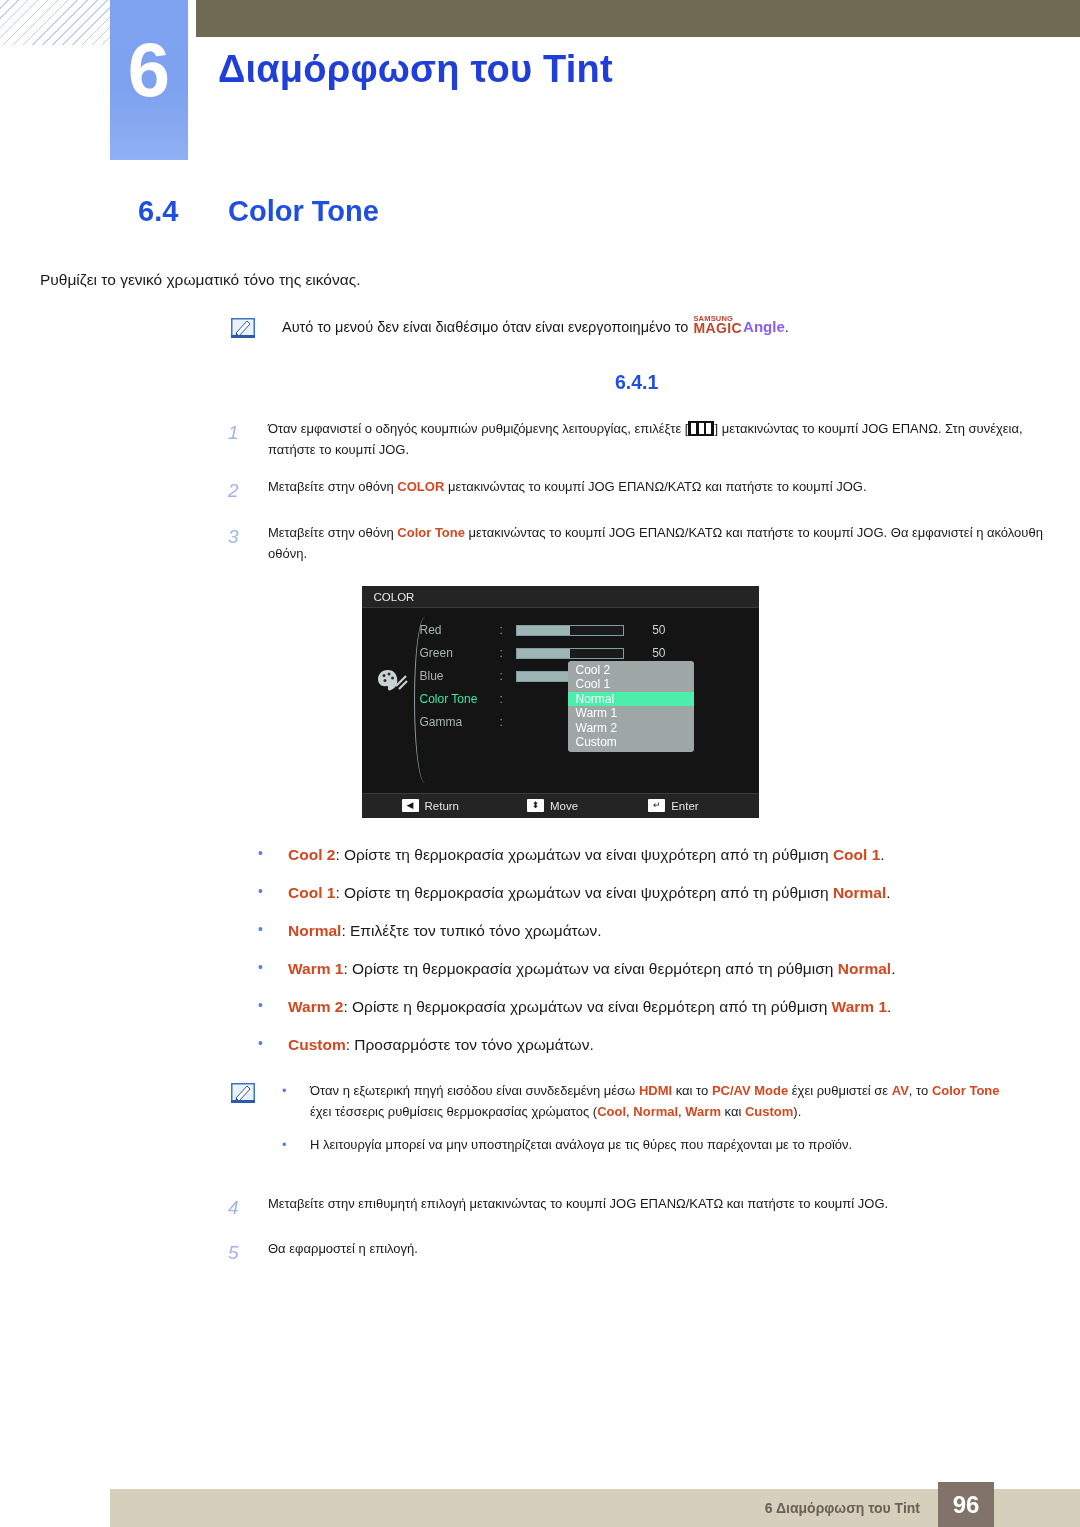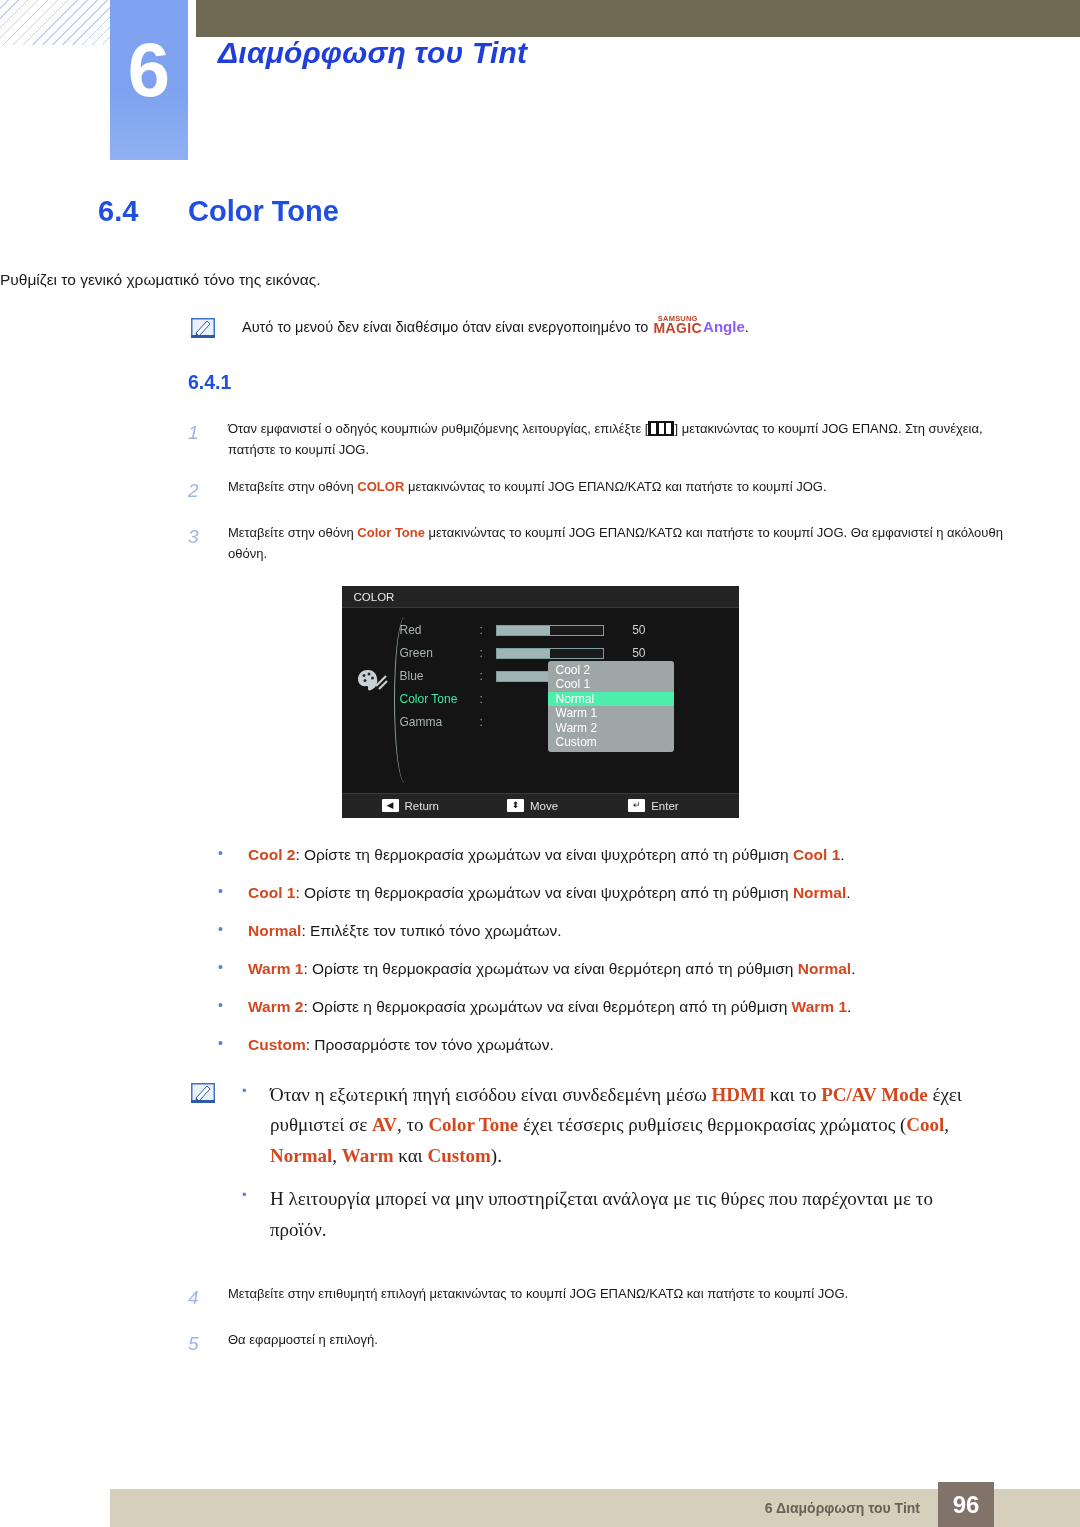--- a/index.html
+++ b/index.html
@@ -44,33 +44,33 @@
     background: linear-gradient(180deg, #7fa3f0 0%, #7ea2ef 55%, #8fb0f3 100%);
     color: #ffffff;
     font-size: 76px;
     font-weight: bold;
     line-height: 140px;
     text-align: center;
     font-family: "Liberation Sans", sans-serif;
   }
   .chap-title {
     position: absolute;
-    top: 36px; left: 218px;
-    font-size: 30px;
+    top: 48px; left: 218px;
+    font-size: 38px;
     font-weight: bold;
     color: #1f3fd8;
     letter-spacing: 0.2px;
-    font-style: italic;
   }
 
   
   .content {
     position: absolute;
     top: 195px; left: 0;
     width: 1080px;
+    padding-left: 40px;
   }
 
   .sec-head {
     display: flex;
     align-items: baseline;
     margin-left: 98px;
     margin-bottom: 40px;
   }
   .sec-num {
     font-size: 29px;
@@ -117,21 +117,20 @@
     text-align: left;
     margin: 0 1px;
   }
   .magic-logo .s1 {
     display: block;
     font-size: 7.5px;
     font-weight: bold;
     color: #c0452a;
     letter-spacing: 0.2px;
     line-height: 8px;
-    text-align: center;
   }
   .magic-logo .s2 {
     display: block;
     font-size: 14px;
     font-weight: bold;
     color: #c0452a;
     letter-spacing: 0.4px;
     line-height: 11px;
   }
   .angle-word {
@@ -141,20 +140,21 @@
   }
 
   .subsec-head {
     display: flex;
     margin-left: 188px;
     margin-top: 32px;
     margin-bottom: 24px;
     font-size: 19.5px;
     font-weight: bold;
     color: #1f4ee0;
+    justify-content: center;
   }
   .subsec-num { flex: 0 0 78px; }
 
   
   .steps { margin-left: 188px; }
   .step {
     display: flex;
     margin-bottom: 16px;
   }
   .step-num {
@@ -349,25 +349,24 @@
     display: flex;
     margin-bottom: 12px;
   }
   .note2-dot {
     flex: 0 0 28px;
     color: #5a7fd8;
     font-size: 13px;
     line-height: 1.62;
   }
   .note2-txt {
-    font-size: 19px;
+    font-size: 13px;
     color: #1a1a1a;
     line-height: 1.62;
     max-width: 712px;
-    font-family: Liberation Serif, serif;
   }
 
   
   .footer {
     position: absolute;
     left: 0; bottom: 0;
     width: 1080px; height: 57px;
   }
   .footer-bar {
     position: absolute;

